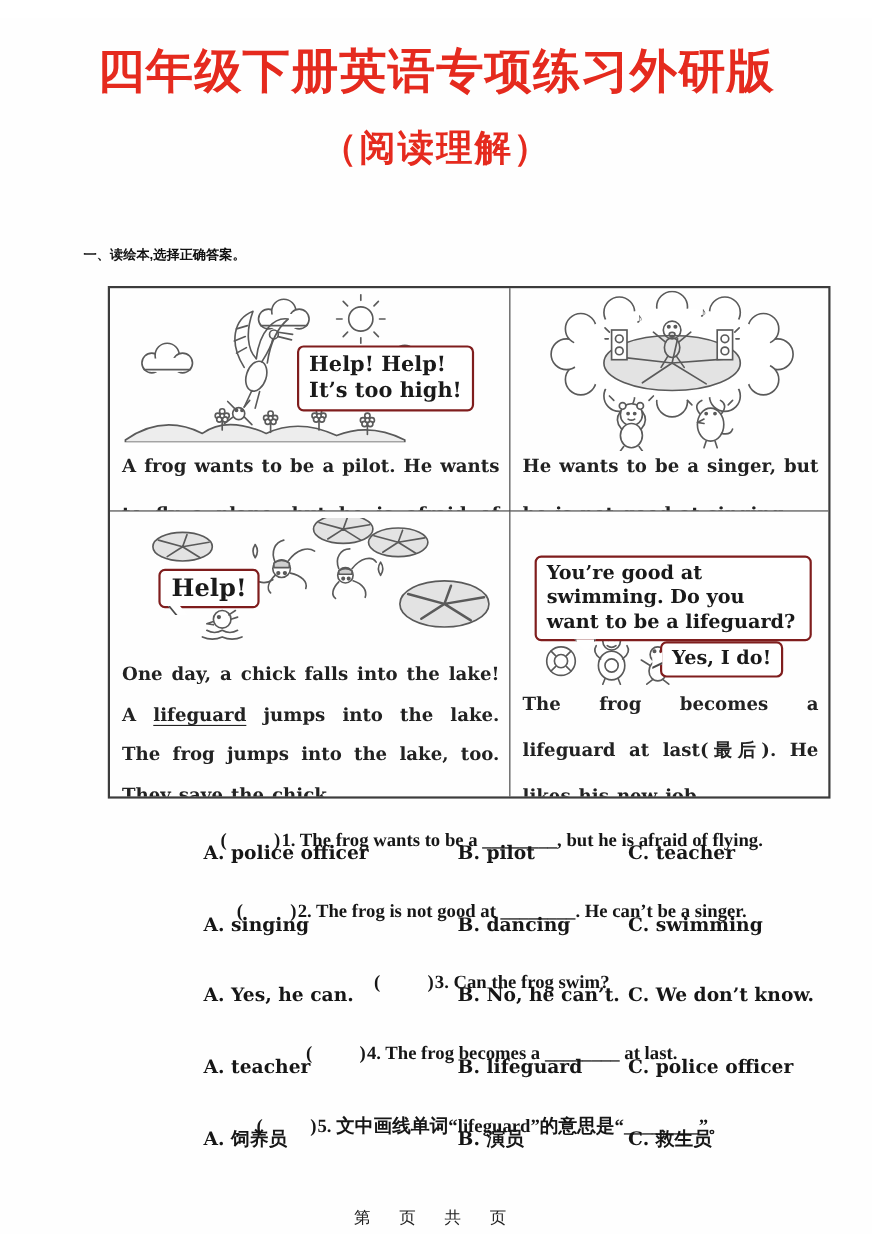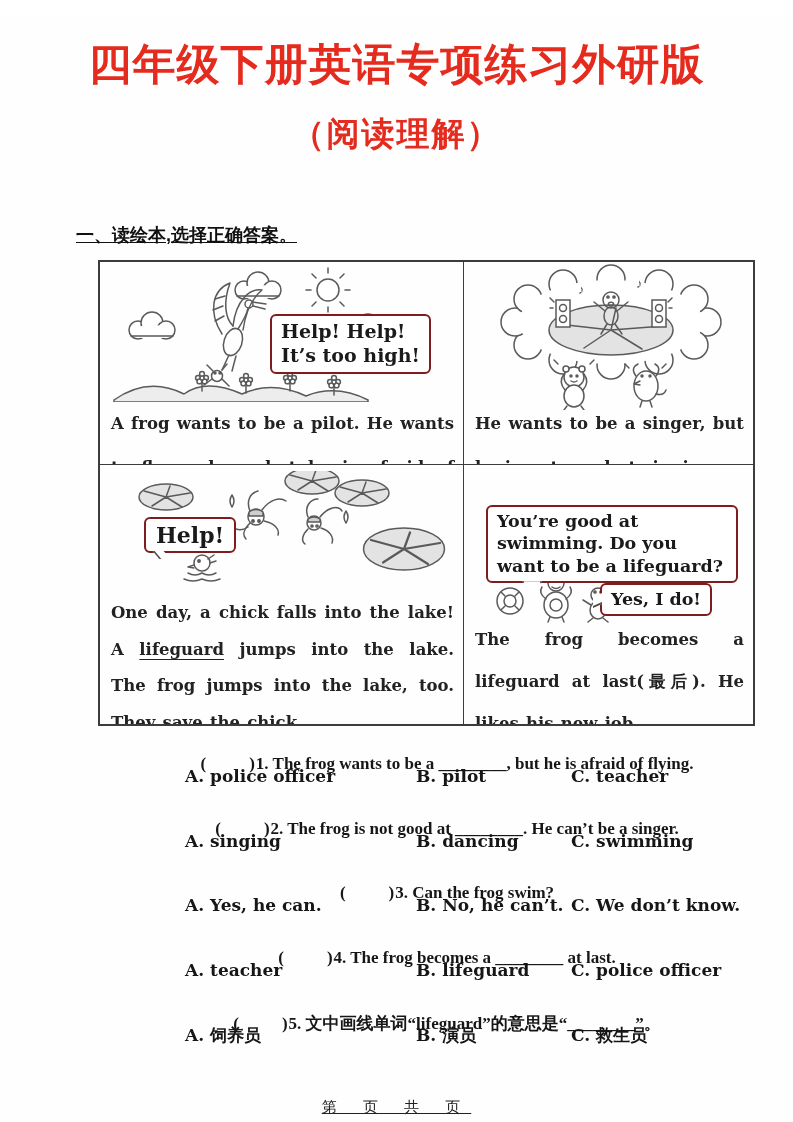--- a/index.html
+++ b/index.html
@@ -25,21 +25,21 @@
     display:flex; justify-content:center; align-items:flex-end;
     font-size:18px; color:#151515;
   }
   .form-item { display:flex; align-items:flex-end; margin:0 10px; }
   .blank {
     display:inline-block; width:94px; height:20px;
     border-bottom:2px solid #1a1a1a;
   }
   .section-heading {
     position:absolute; top:207px; left:76px;
-    font-size:18px; font-weight:bold; color:#111;text-decoration:underline;
+    font-size:12px; font-weight:bold; color:#111;
   }
   
   .story-table {
     position:absolute; left:98px; top:244px; width:657px; height:466px;
     border:2px solid #3c3c3c;
     display:grid; grid-template-columns:364px 1fr; grid-template-rows:203px 1fr;
   }
   .cell { position:relative; overflow:hidden; }
   .cell-tl { border-right:1.5px solid #3c3c3c; border-bottom:1.5px solid #3c3c3c; }
   .cell-tr { border-bottom:1.5px solid #3c3c3c; }
@@ -93,21 +93,20 @@
     height:32.5px; margin-left:85px;
     display:grid; grid-template-columns:231px 155px 1fr;
     font-family:"DejaVu Serif","Liberation Serif",serif;
     font-weight:600; font-size:17px; color:#161616;
   }
   
   .footer {
     position:absolute; top:1082px; left:0; width:100%;
     text-align:center; font-size:15px; color:#222;
     letter-spacing:11px;
-    text-decoration:underline;
   }
   svg { display:block; }
   .sk { stroke:#5a5a5a; fill:none; stroke-width:1.5; stroke-linecap:round; stroke-linejoin:round; }
   .skf { stroke:#5a5a5a; fill:#ffffff; stroke-width:1.5; }
   .gray { fill:#e3e3e3; }
 </style>
 </head>
 <body>
 
 <div class="page">

